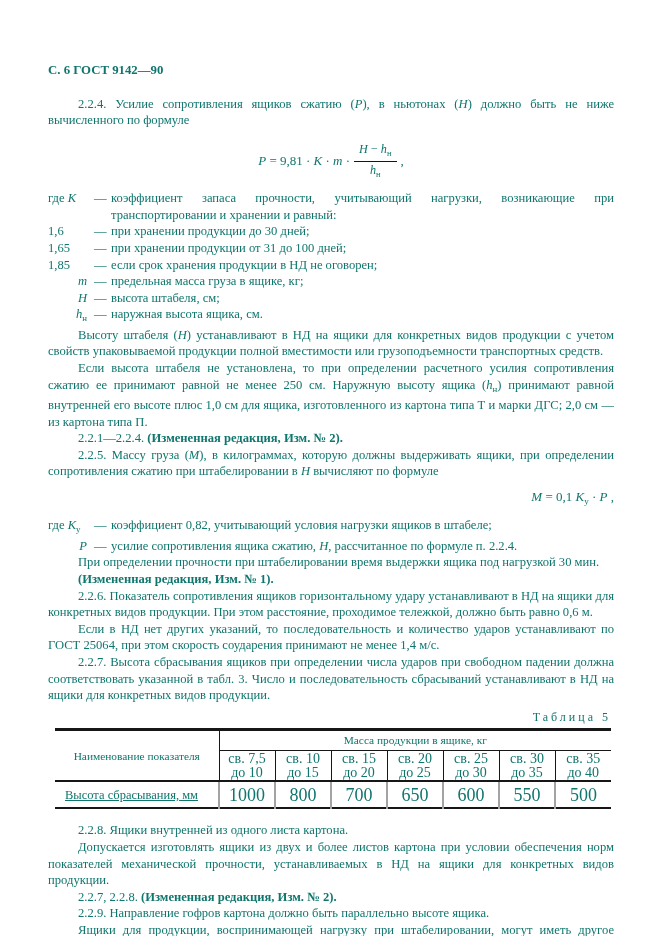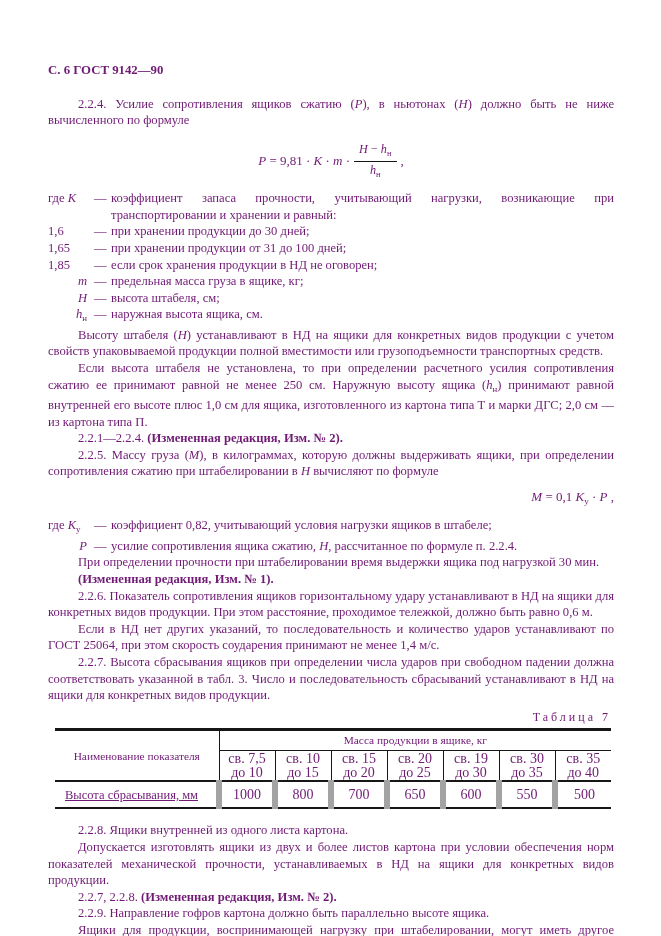--- a/index.html
+++ b/index.html
@@ -1,21 +1,21 @@
 <!DOCTYPE html>
 <html><head>
 <meta charset="utf-8">
 <style>
   * { box-sizing: border-box; }
   html, body { margin: 0; padding: 0; }
   body { width: 661px; height: 936px; background: #ffffff; overflow: hidden; }
   .page {
     position: relative; width: 661px; height: 852px; background: #ffffff;
     font-family: "Liberation Serif", "DejaVu Serif", serif;
-    font-size: 12.6px; line-height: 16.6px; color: #701a75;
+    font-size: 12.6px; line-height: 16.6px; color: #0f766e;
   }
   .content { position: absolute; left: 48px; top: 62px; width: 566px; height: 874px; overflow: hidden; }
   .doc-header { font-weight: bold; font-size: 12.8px; margin-bottom: 17px; }
   p.para { margin: 0; text-indent: 30px; text-align: justify; }
   .it { font-style: italic; }
   .bd { font-weight: bold; }
   .sb { font-size: 0.7em; vertical-align: -0.32em; letter-spacing: 0; }
   
   .formula { display: flex; justify-content: center; align-items: center; margin: 13px 0 10px; font-size: 13px; }
   .formula .frac { display: inline-block; text-align: center; margin: 0 4px; font-size: 12.2px; line-height: 14px; }
@@ -30,21 +30,21 @@
   .defrow .dbody { flex: 1; text-align: justify; }
   
   .tcaption { text-align: right; letter-spacing: 3px; font-size: 12px; margin: 5px 3px 3px 0; }
   table.t3 { border-collapse: collapse; width: 556px; margin-left: 7px; table-layout: fixed;
              border-top: 3px solid #161616; border-bottom: 2px solid #161616; margin-bottom: 13px; }
   .t3 td { padding: 1px 2px; text-align: center; vertical-align: middle; }
   .t3 .c1  { width: 164px; border-right: 1px solid #161616; border-bottom: 2px solid #161616; font-size: 11.4px; }
   .t3 .mass { border-bottom: 1px solid #161616; font-size: 11.4px; height: 17px; }
   .t3 .rng { border-left: 1px solid #161616; border-bottom: 2px solid #161616; font-size: 14px; height: 31px; line-height: 13.5px; }
   .t3 .lbl { text-align: left; padding-left: 10px; border-right: 1px solid #161616; font-size: 12.5px; height: 27px; text-decoration: underline; }
-  .t3 .val { border-left: 6px solid #a3a3a3; font-size: 14px; }
+  .t3 .val { border-left: 2px solid #a3a3a3; font-size: 18px; }
 </style>
 </head>
 <body>
 
 <div class="page">
   <div class="content">
 
     <div class="doc-header">С. 6 ГОСТ 9142—90</div>
 
     <p class="para"><span>2.2.4. Усилие сопротивления ящиков сжатию (</span><span class="it">Р</span><span>), в ньютонах (</span><span class="it">Н</span><span>) должно быть не ниже вычисленного по формуле</span></p>
@@ -115,21 +115,21 @@
         <span class="dbody"><span>усилие сопротивления ящика сжатию, </span><span class="it">Н</span><span>, рассчитанное по формуле п. 2.2.4.</span></span>
       </div>
     </div>
 
     <p class="para"><span>При определении прочности при штабелировании время выдержки ящика под нагрузкой 30 мин.</span></p>
     <p class="para"><span class="bd">(Измененная редакция, Изм. № 1).</span></p>
     <p class="para"><span>2.2.6. Показатель сопротивления ящиков горизонтальному удару устанавливают в НД на ящики для конкретных видов продукции. При этом расстояние, проходимое тележкой, должно быть равно 0,6 м.</span></p>
     <p class="para"><span>Если в НД нет других указаний, то последовательность и количество ударов  устанавливают по ГОСТ 25064, при этом скорость соударения принимают не менее 1,4 м/с.</span></p>
     <p class="para"><span>2.2.7. Высота сбрасывания ящиков при определении числа ударов при свободном падении должна соответствовать указанной в табл. 3. Число и последовательность сбрасываний устанавливают в НД на ящики для конкретных видов продукции.</span></p>
 
-    <div class="tcaption">Таблица 7</div>
+    <div class="tcaption">Таблица 5</div>
 
     <table class="t3">
       <tbody>
         <tr>
           <td class="c1" rowspan="2">Наименование показателя</td>
           <td class="mass" colspan="7">Масса продукции в ящике, кг</td>
         </tr>
         <tr>
           <td class="rng">
             <div>св. 7,5</div>
@@ -141,21 +141,21 @@
           </td>
           <td class="rng">
             <div>св. 15</div>
             <div>до 20</div>
           </td>
           <td class="rng">
             <div>св. 20</div>
             <div>до 25</div>
           </td>
           <td class="rng">
-            <div>св. 19</div>
+            <div>св. 25</div>
             <div>до 30</div>
           </td>
           <td class="rng">
             <div>св. 30</div>
             <div>до 35</div>
           </td>
           <td class="rng">
             <div>св. 35</div>
             <div>до 40</div>
           </td>

